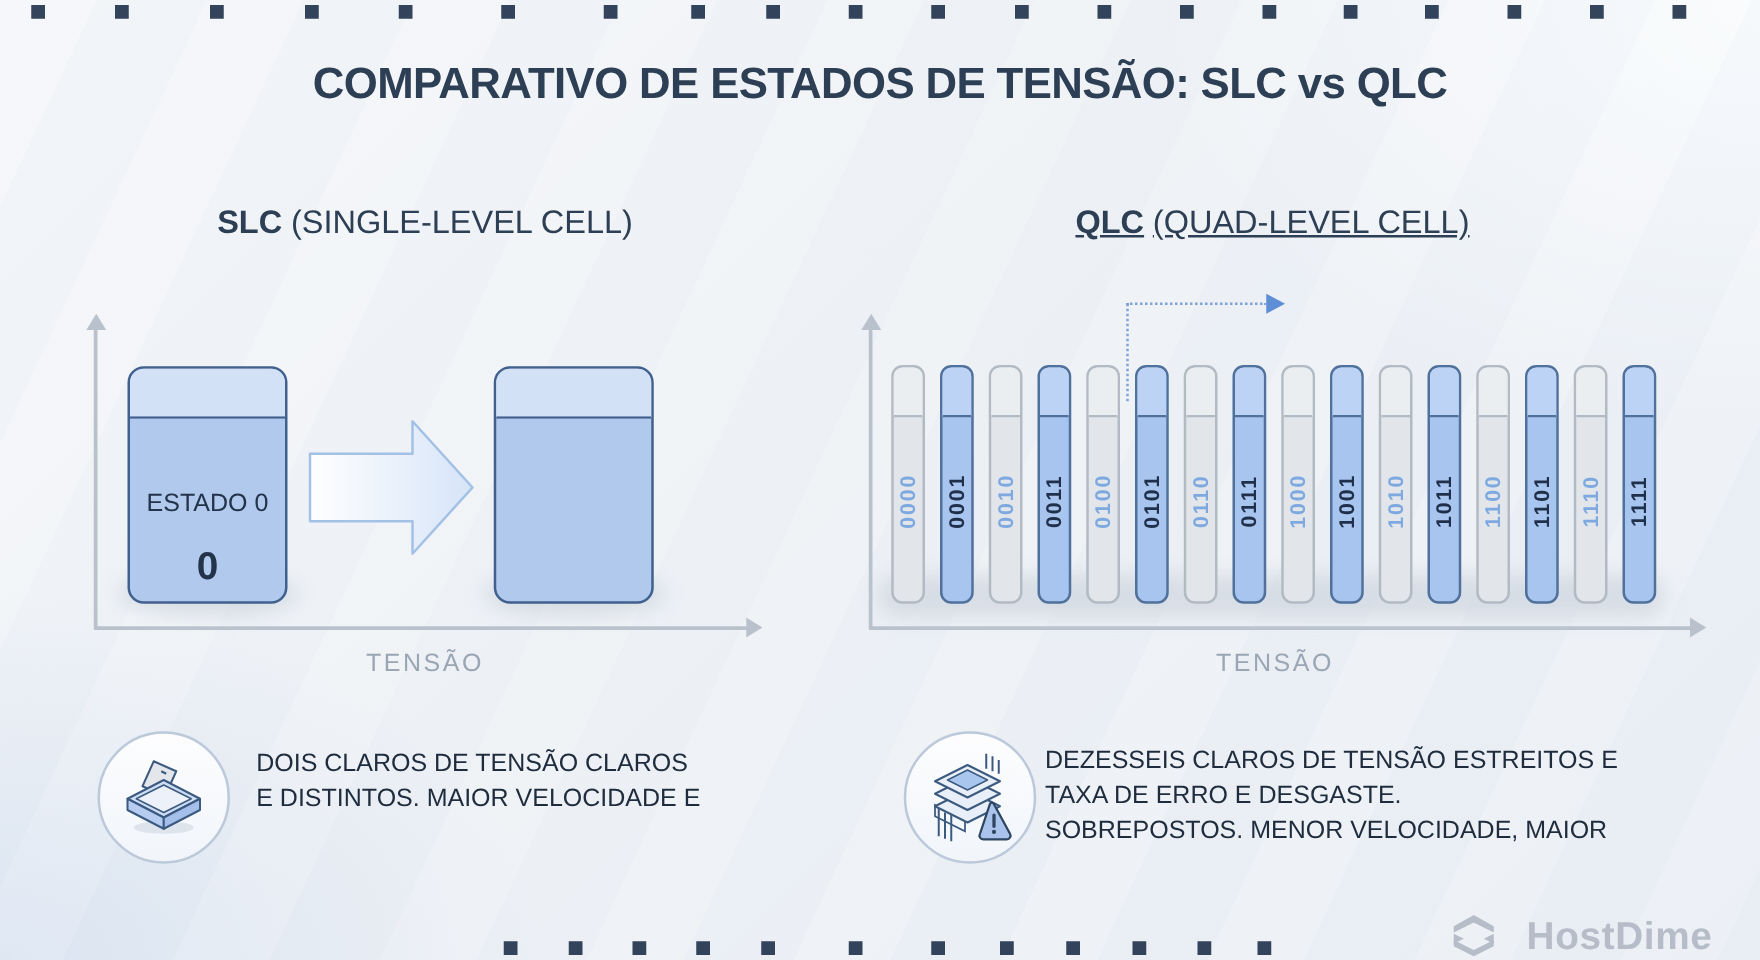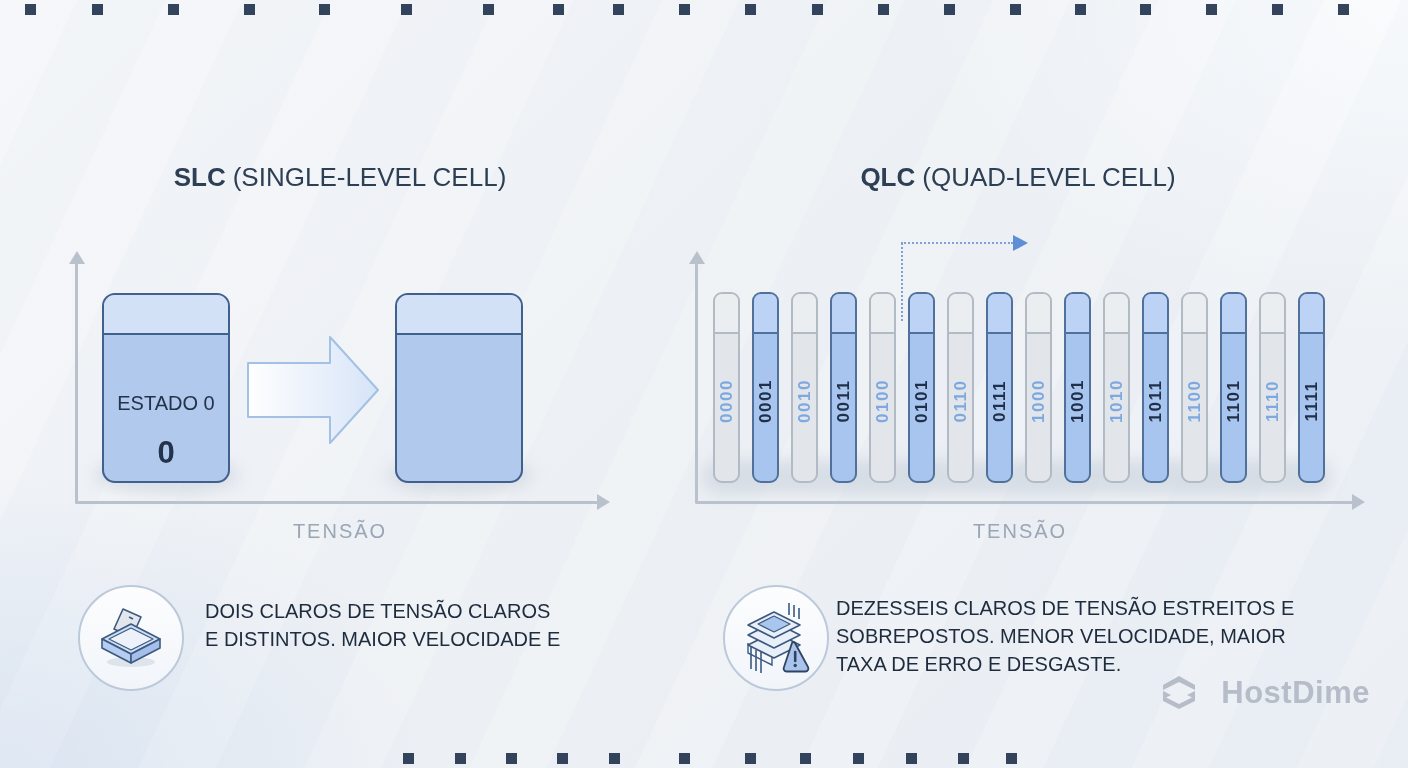--- a/index.html
+++ b/index.html
@@ -20,21 +20,21 @@
   .edge-sq { position:absolute; width:11px; height:11px; background:#22344d; opacity:.92; }
 
   .page-title {
     position:absolute; left:0; right:0; top:47px; text-align:center;
     font-size:35px; font-weight:600; letter-spacing:-.5px; color:#2d3f54;
   }
   .panel-heading { position:absolute; top:162px; text-align:center; font-size:26px; color:#2d3f54; font-weight:400; }
   .panel-heading .hb { font-weight:700; }
   .panel-heading .hr { margin-left:7px; }
   #slc-heading { left:100px; width:480px; }
-  #qlc-heading { left:778px; width:480px; }
+  #qlc-heading { left:778px; width:480px;text-decoration:underline; }
 
   
   .axis-v { position:absolute; width:3px; background:#b9c2cc; border-radius:2px; }
   .axis-h { position:absolute; height:3px; background:#b9c2cc; border-radius:2px; }
   .arrow-up { position:absolute; width:0; height:0; border-left:8px solid transparent; border-right:8px solid transparent; border-bottom:13px solid #b9c2cc; }
   .arrow-right { position:absolute; width:0; height:0; border-top:8px solid transparent; border-bottom:8px solid transparent; border-left:13px solid #b9c2cc; }
   .tensao { position:absolute; top:520px; width:380px; text-align:center; font-size:20px; letter-spacing:2px; color:#9aa6b4; }
 
   
   .soft-shadow { position:absolute; background:#c8d0db; border-radius:50%; filter:blur(8px); opacity:.6; }
@@ -74,21 +74,21 @@
   
   .info-circle {
     position:absolute; top:585px; width:106px; height:106px; border-radius:50%;
     border:2px solid #bcc9da; background:linear-gradient(#fdfdfe,#f1f5fa);
     display:flex; align-items:center; justify-content:center;
   }
   .info-text { position:absolute; font-size:20px; line-height:28px; color:#1e2c3d; }
   .info-text div { white-space:nowrap; }
 
   
-  .logo { position:absolute; right:38px; top:673px; display:flex; align-items:center; gap:20px; }
+  .logo { position:absolute; right:38px; top:729px; display:flex; align-items:center; gap:20px; }
   .logo-text { font-size:31px; font-weight:700; color:#b6bdc8; letter-spacing:.5px; }
 </style>
 </head>
 <body>
 
 <div class="canvas">
 
   <div id="top-squares">
       <div class="edge-sq" style="left: 25px; top: 4px; background: rgb(34, 52, 77);"></div>
       <div class="edge-sq" style="left: 92px; top: 4px; background: rgb(34, 52, 77);"></div>
@@ -119,20 +119,21 @@
       <div class="edge-sq" style="left: 609px; top: 753px; background: rgb(34, 52, 77);"></div>
       <div class="edge-sq" style="left: 679px; top: 753px; background: rgb(34, 52, 77);"></div>
       <div class="edge-sq" style="left: 745px; top: 753px; background: rgb(34, 52, 77);"></div>
       <div class="edge-sq" style="left: 800px; top: 753px; background: rgb(34, 52, 77);"></div>
       <div class="edge-sq" style="left: 853px; top: 753px; background: rgb(34, 52, 77);"></div>
       <div class="edge-sq" style="left: 906px; top: 753px; background: rgb(34, 52, 77);"></div>
       <div class="edge-sq" style="left: 958px; top: 753px; background: rgb(34, 52, 77);"></div>
       <div class="edge-sq" style="left: 1006px; top: 753px; background: rgb(34, 52, 77);"></div>
     </div>
 
+  <h1 class="page-title">COMPARATIVO DE ESTADOS DE TENSÃO: SLC vs QLC</h1>
 
   <h2 class="panel-heading" id="slc-heading"><span class="hb">SLC</span><span class="hr">(SINGLE-LEVEL CELL)</span></h2>
 
   <h2 class="panel-heading" id="qlc-heading"><span class="hb">QLC</span><span class="hr">(QUAD-LEVEL CELL)</span></h2>
 
   <div class="arrow-up" style="left:69px; top:251px;"></div>
   <div class="axis-v" style="left:75px; top:263px; height:240px;"></div>
   <div class="axis-h" style="left:75px; top:501px; width:523px;"></div>
   <div class="arrow-right" style="left:597px; top:494px;"></div>
 
@@ -271,22 +272,22 @@
       <polygon points="11,36 37,23 63,36 37,49" fill="#e9eff8" stroke="#3c5a80" stroke-width="1.6" stroke-linejoin="round"></polygon>
       <polygon points="11,26 37,13 63,26 37,39" fill="#e9eff8" stroke="#3c5a80" stroke-width="1.6" stroke-linejoin="round"></polygon>
       <polygon points="21,25 37,17 53,25 37,33" fill="#a9c6ef" stroke="#3c5a80" stroke-width="1.2" stroke-linejoin="round"></polygon>
       <path d="M58,44 L71,68 a3,3 0 0 1 -2.6,4.5 L49.6,72.5 a3,3 0 0 1 -2.6,-4.5 L55,44 a1.8,1.8 0 0 1 3,0 Z" fill="#a9c3ec" stroke="#2e4560" stroke-width="1.8" stroke-linejoin="round"></path>
       <line x1="58.2" y1="53" x2="58.2" y2="62" stroke="#2e4560" stroke-width="2.6" stroke-linecap="round"></line>
       <circle cx="58.2" cy="66.5" r="1.7" fill="#2e4560"></circle>
     </svg>
   </div>
   <div class="info-text" style="left:836px; top:594px;">
     <div>DEZESSEIS CLAROS DE TENSÃO ESTREITOS E</div>
+    <div>TAXA DE ERRO E DESGASTE.</div>
     <div>SOBREPOSTOS. MENOR VELOCIDADE, MAIOR</div>
-    <div>TAXA DE ERRO E DESGASTE.</div>
   </div>
 
   <div class="logo">
     <svg width="44" height="40" viewBox="0 0 44 40">
       <path d="M6,12 L22,3 L38,12 L38,17 L22,9 L6,17 Z" fill="#b6bdc8"></path>
       <path d="M6,18 L14,22 L6,26 Z" fill="#b6bdc8"></path>
       <path d="M38,18 L30,22 L38,26 Z" fill="#b6bdc8"></path>
       <path d="M6,28 L22,36 L38,28 L38,23 L22,31 L6,23 Z" fill="#b6bdc8"></path>
     </svg>
     <span class="logo-text">HostDime</span>

